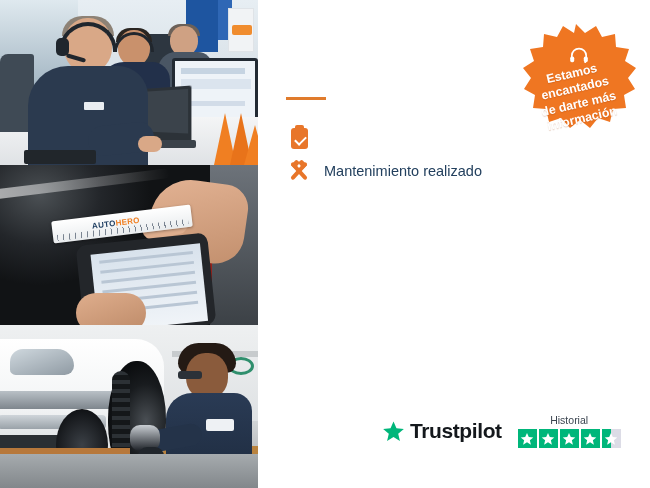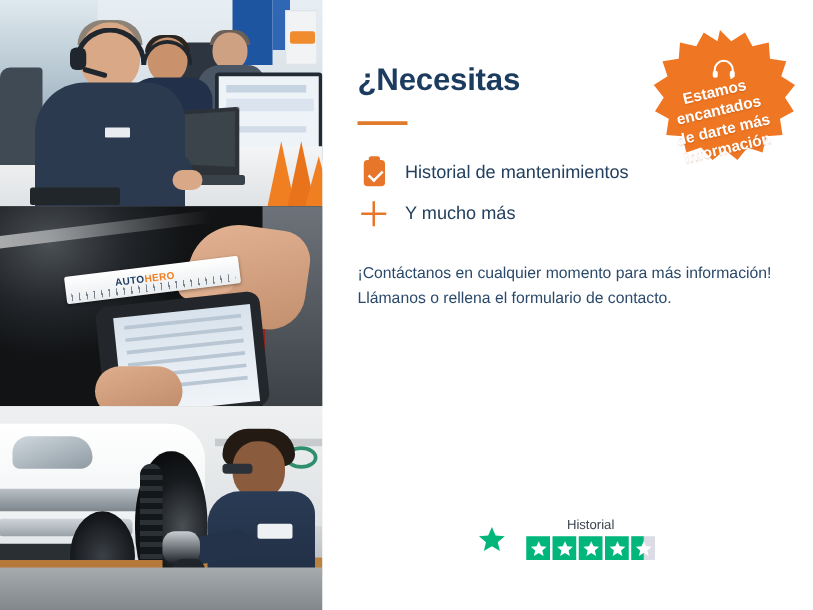--- a/index.html
+++ b/index.html
@@ -425,44 +425,44 @@
           <div class="glove2"></div>
       </div>
       <div class="liftarm"></div>
       <div class="lift"></div>
     </div>
   </div>
 
   <div id="panel">
 
     <h1 id="heading">
-      <span>¿Necesitas</span><br>
+      <br>
     </h1>
 
     <div id="rule"></div>
 
     <ul id="features">
       <li>
         <span class="ic">
             <span class="ic-clipboard"></span>
           </span>
-        <span class="lbl">Historial de mantenimientos</span>
       </li>
       <li>
         <span class="ic">
-            <span class="ic-plus"></span>
+            <span class="ic-tools">
+              <span></span>
+              <span></span>
+              <span></span>
+              <span></span>
+            </span>
           </span>
-        <span class="lbl">Y mucho más</span>
+        <span class="lbl">Mantenimiento realizado</span>
       </li>
     </ul>
 
-    <div id="contact">
-      <div>¡Contáctanos en cualquier momento para más información!</div>
-      <div>Llámanos o rellena el formulario de contacto.</div>
-    </div>
 
     <div id="badge">
       <svg viewBox="0 0 130 138" aria-hidden="true">
         <path fill="#ef7622" d="M64 2 l9 9 11-7 6 11 13-3 1 13 13 2-4 12 11 7-8 10 7 11-11 6 2 13-13 1-3 13-12-4-8 10-10-8-10 8-9-10-12 4-3-13-13-1 2-13-11-6 7-11-8-10 11-7-4-12 13-2 1-13 13 3 6-11 11 7z"></path>
       </svg>
       <svg class="headset" viewBox="0 0 24 20" aria-hidden="true">
         <path d="M3 14 V11 a9 9 0 0 1 18 0 v3" fill="none" stroke="#ffffff" stroke-width="2.1" stroke-linecap="round"></path>
         <rect x="1" y="12" width="5" height="7" rx="2" fill="#ffffff"></rect>
         <rect x="18" y="12" width="5" height="7" rx="2" fill="#ffffff"></rect>
         <path d="M20 18 q0 4 -6 4" fill="none" stroke="#ffffff" stroke-width="1.8" stroke-linecap="round"></path>
@@ -473,20 +473,21 @@
         <div>de darte más</div>
         <div>información</div>
       </div>
     </div>
 
     <div id="trust">
       <div id="tp-logo">
         <svg class="star" viewBox="0 0 24 24" aria-hidden="true">
           <path fill="#00b67a" d="M12 1.6l3.1 7.1 7.7.6-5.9 5 1.8 7.5L12 17.7 5.3 21.8l1.8-7.5-5.9-5 7.7-.6z"></path>
         </svg>
+        <span class="word">Trustpilot</span>
       </div>
       <div id="tp-right">
         <span id="tp-label">Historial</span>
         <div id="tp-stars">
           <span class="box">
               <svg viewBox="0 0 24 24">
                 <path fill="#fff" d="M12 1.6l3.1 7.1 7.7.6-5.9 5 1.8 7.5L12 17.7 5.3 21.8l1.8-7.5-5.9-5 7.7-.6z"></path>
               </svg>
             </span>
           <span class="box">

